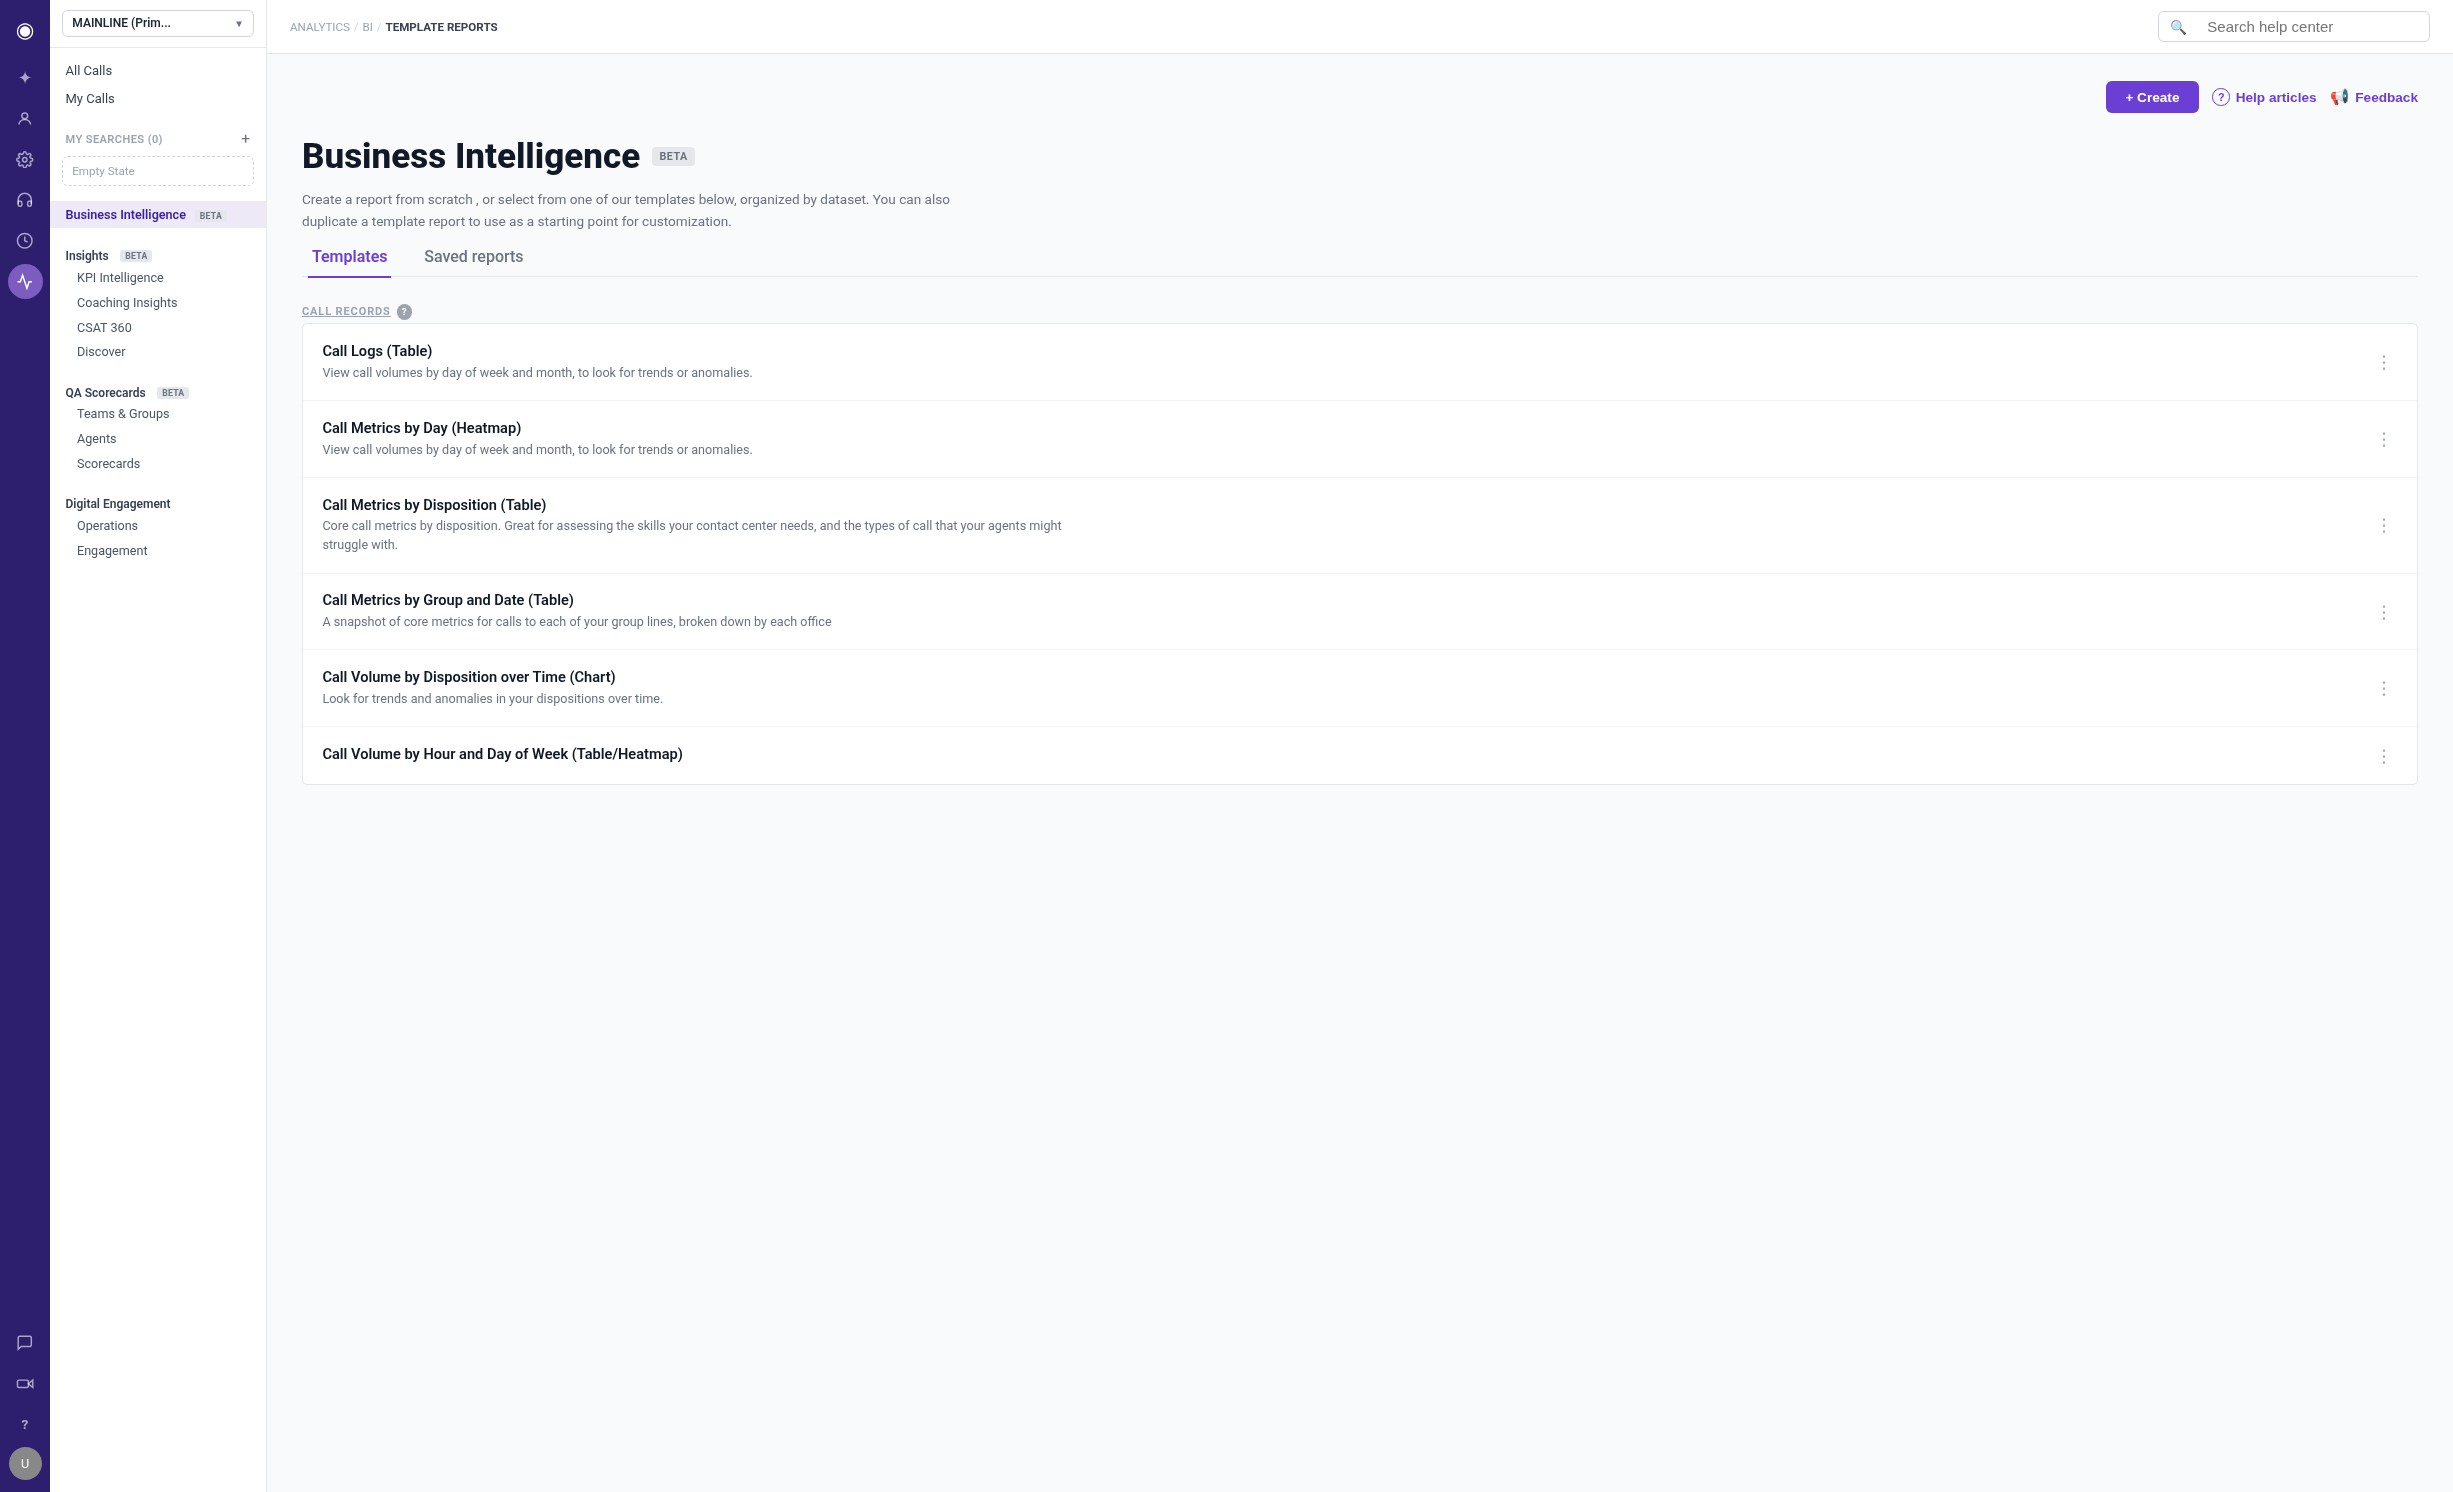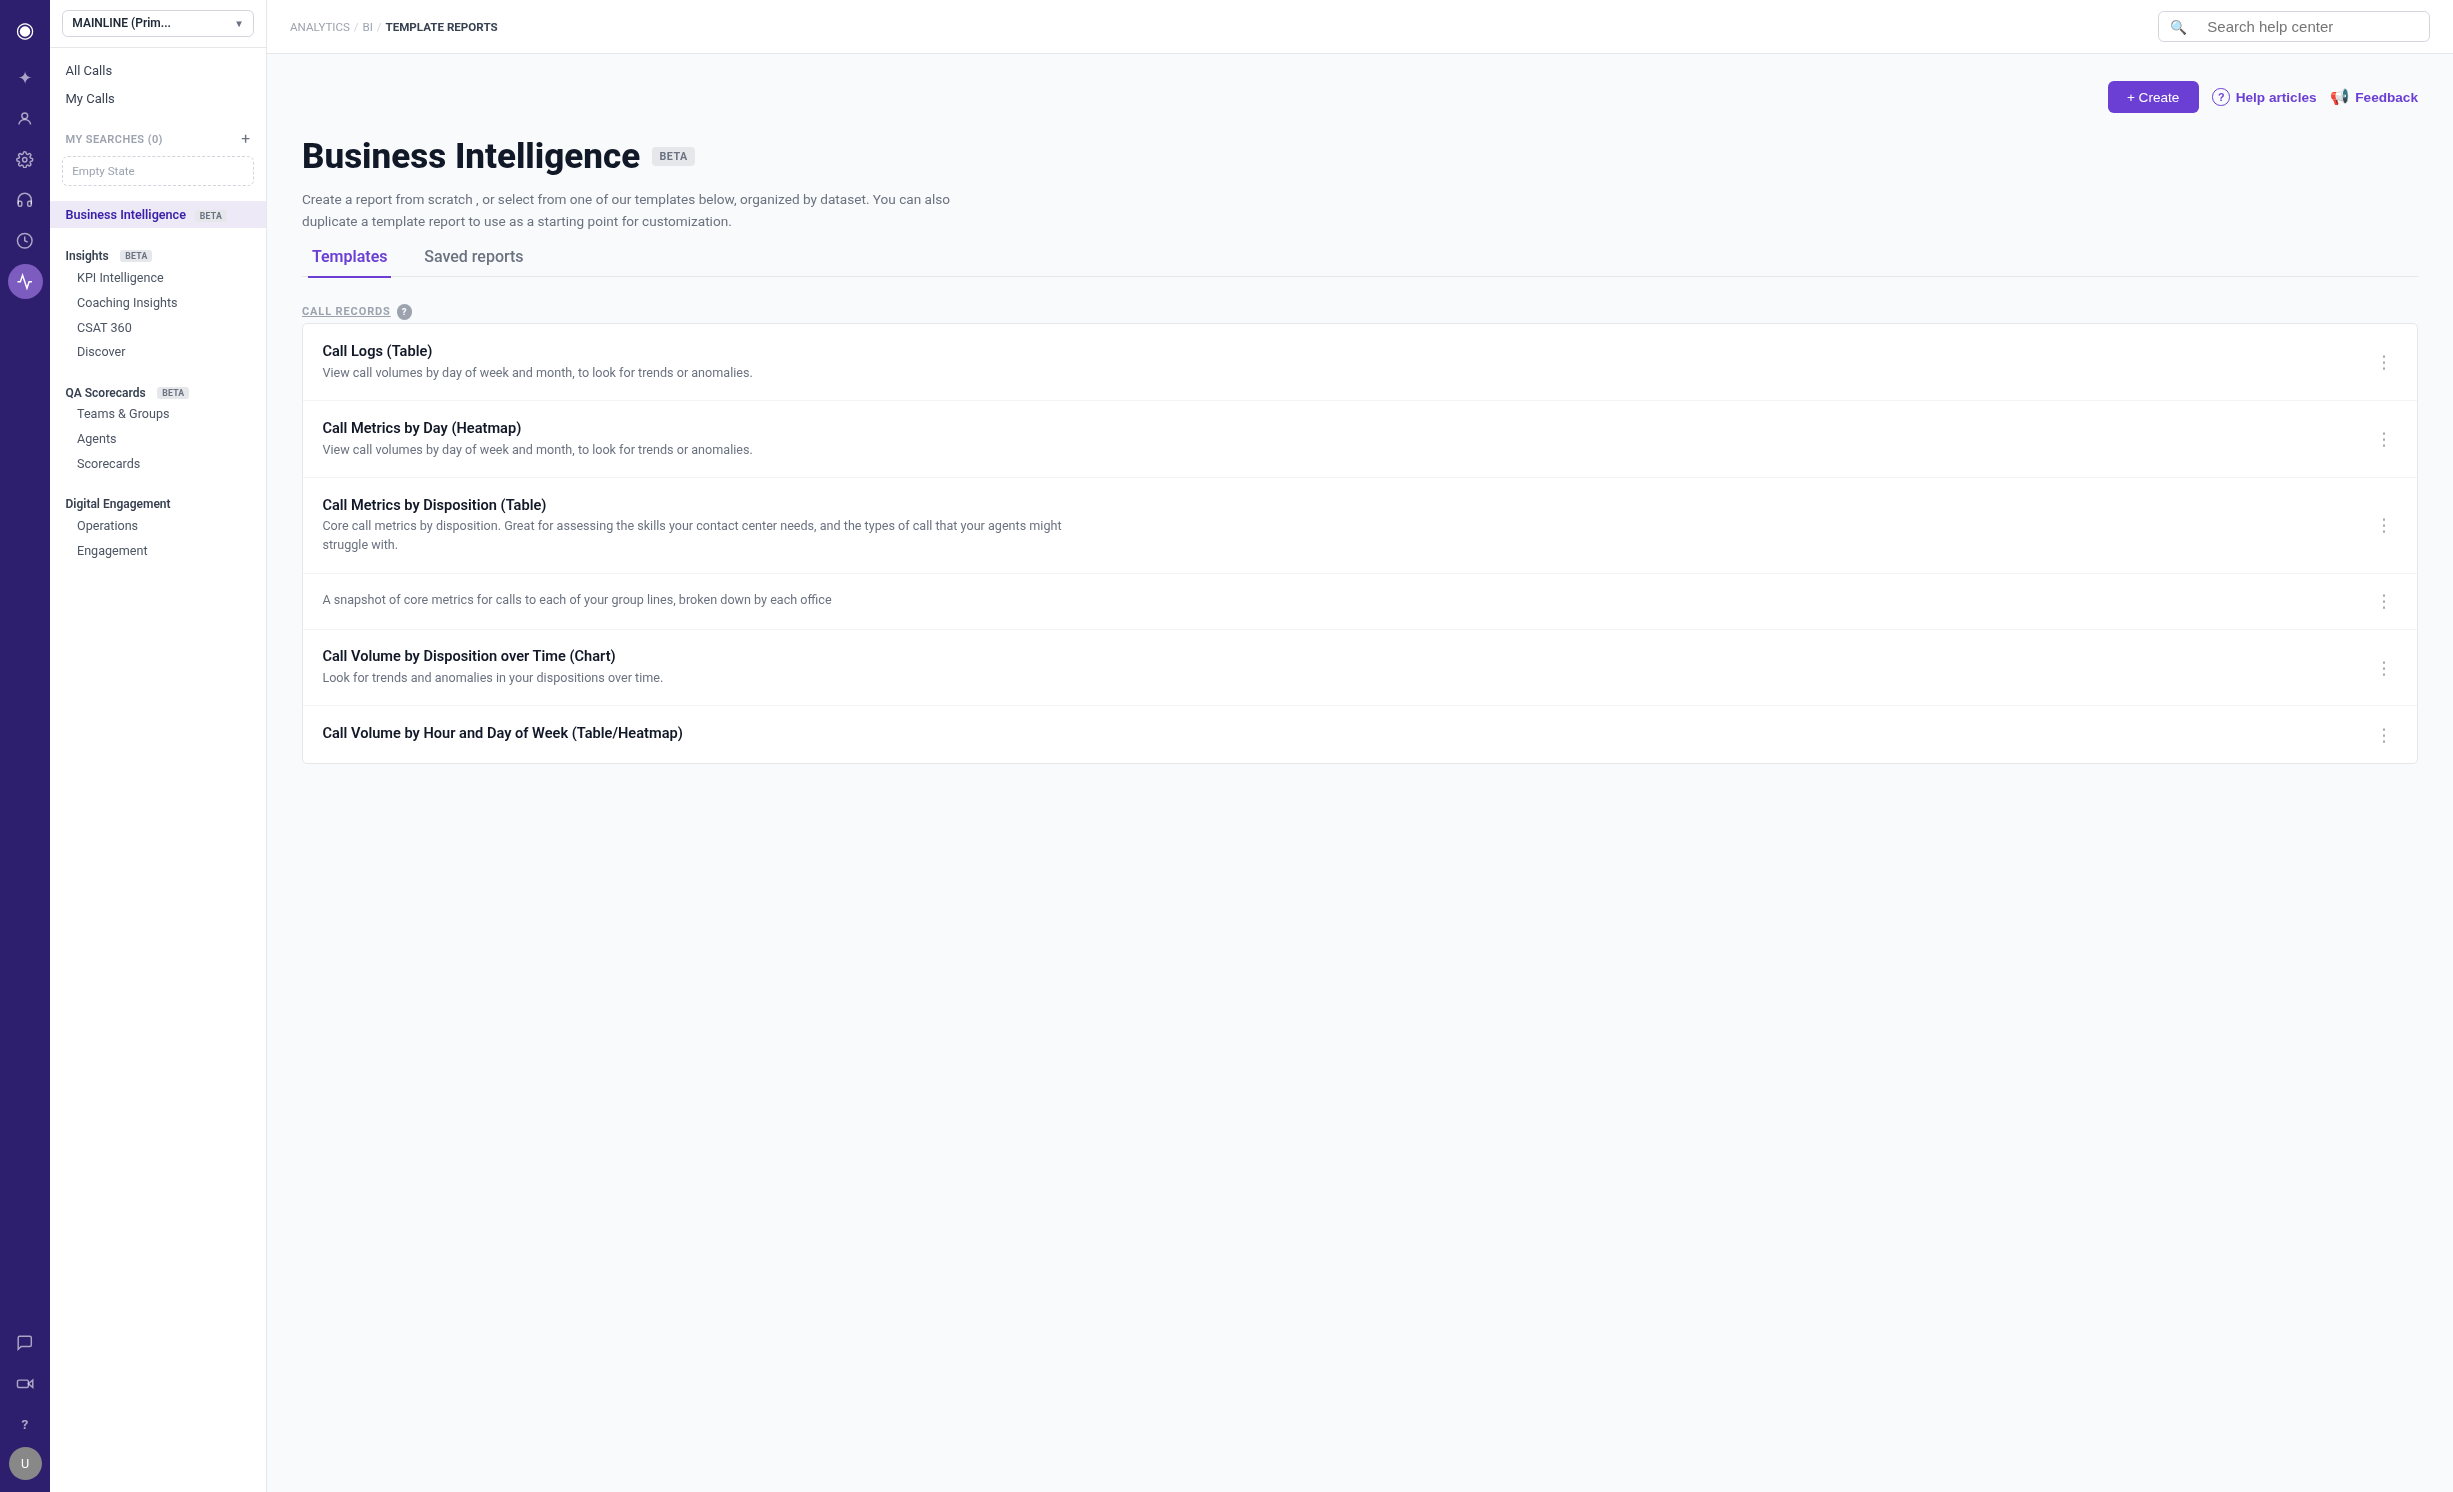--- a/index.html
+++ b/index.html
@@ -198,21 +198,21 @@
       margin-bottom: 23px;
       gap: 13.6px;
     }
     .create-btn {
       background: #6b3fd4;
       color: #fff;
       border: none;
       border-radius: 5.8px;
       padding: 8.7px 19.4px;
       font-size: 13.6px;
-      font-weight: 400;
+      font-weight: 700;
       cursor: pointer;
       display: flex; align-items: center; gap: 5.8px;
     }
     .help-btn, .feedback-btn {
       display: flex; align-items: center; gap: 5.8px;
       font-size: 13.6px;
       color: #6b3fd4;
       font-weight: 600;
       cursor: pointer;
       background: none; border: none;
@@ -524,20 +524,21 @@
       </div>
       <div class="report-item">
         <div class="report-item-content">
           <div class="report-title">Call Metrics by Disposition (Table)</div>
           <div class="report-desc">Core call metrics by disposition. Great for assessing the skills your contact center needs, and the types of call that your agents might struggle with.</div>
         </div>
         <div class="report-menu">⋮</div>
       </div>
       <div class="report-item">
         <div class="report-item-content">
+          <div class="report-title">Call Metrics by Group and Date (Table)</div>
           <div class="report-desc">A snapshot of core metrics for calls to each of your group lines, broken down by each office</div>
         </div>
         <div class="report-menu">⋮</div>
       </div>
       <div class="report-item">
         <div class="report-item-content">
           <div class="report-title">Call Volume by Disposition over Time (Chart)</div>
           <div class="report-desc">Look for trends and anomalies in your dispositions over time.</div>
         </div>
         <div class="report-menu">⋮</div>

